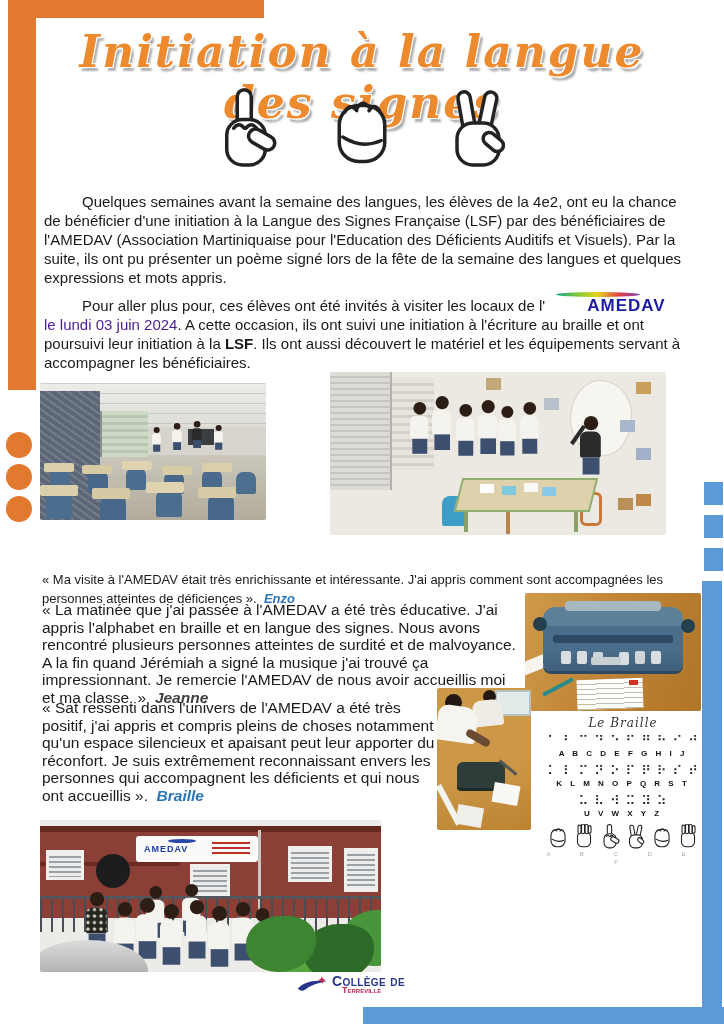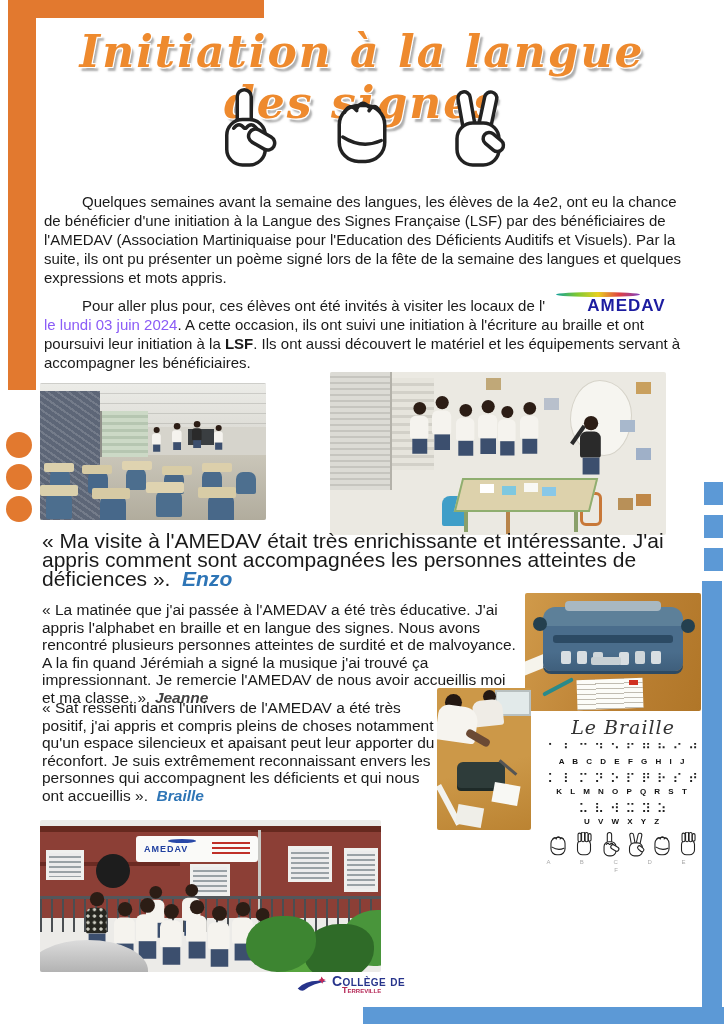--- a/index.html
+++ b/index.html
@@ -18,37 +18,37 @@
 .page-title{position:absolute;left:36px;top:26px;width:652px;text-align:center;
   font-family:"DejaVu Serif",serif;font-style:italic;font-weight:bold;font-size:44px;
   color:#EE8A2E;letter-spacing:2px;
   text-shadow:-1px -1px 0 #fff,1px -1px 0 #fff,-1px 1px 0 #fff,1px 1px 0 #fff,3px 4px 2px rgba(110,110,110,.55)}
 .hero-hands{position:absolute;left:0;top:88px;width:724px;display:flex;justify-content:center;gap:46px;align-items:flex-end}
 .hero-hands svg{height:84px;width:70px}
 
 .para{position:absolute;font-size:15px;line-height:19px}
 .p1{left:44px;top:192px;width:650px;text-indent:38px}
 .p2{left:44px;top:296px;width:652px;text-indent:38px}
-.date-red{color:#8b5cf6}
+.date-red{color:#4c1d95}
 .bold{font-weight:bold}
 .amedav-inline{display:inline-block;position:relative;font-weight:bold;color:#1C1CA0;font-size:17px;letter-spacing:1px}
 .amedav-arc{position:absolute;left:6%;top:-4px;width:72%;height:5px;border-radius:50%;
   background:linear-gradient(90deg,#12a09a,#7ec832,#e8d020,#e04040,#8040c0)}
 
 .temo{position:absolute;font-size:15.5px;line-height:17.6px}
 .temo .author{font-weight:bold;font-style:italic}
 .a-blue{color:#2E75B6}.a-orange{color:#404040}
-.t1{left:42px;top:531px;width:655px;font-size:21px;line-height:19px}
+.t1{left:42px;top:570px;width:655px;font-size:13px;line-height:19px}
 .t2{left:42px;top:601px;width:478px}
 .t3{left:42px;top:699px;width:396px}
 .t4{left:385px;top:880px;width:322px}
 .temo-heading{position:absolute;left:42px;top:521px;font-size:16px;text-decoration:underline;color:#111}
 
 .braille-chart{position:absolute;left:540px;top:714px;width:166px;text-align:center;color:#222}
-.script-title{font-family:"DejaVu Serif",serif;font-style:italic;font-size:19px;letter-spacing:1px;color:#333;margin:2px 0 4px}
+.script-title{font-family:"DejaVu Serif",serif;font-style:italic;font-size:12px;letter-spacing:1px;color:#333;margin:2px 0 4px}
 .braille-cells{font-family:"DejaVu Sans",sans-serif;font-size:13px;line-height:14px;letter-spacing:1px}
 .braille-letters{font-size:8px;font-weight:bold;letter-spacing:3px;line-height:11px;margin-bottom:5px;color:#111}
 .hands-row{display:flex;justify-content:center;gap:4px;margin-top:3px}
 .hands-row svg{height:26px;width:22px}
 .hands-letters{font-size:6px;color:#aaa;letter-spacing:14px;line-height:8px}
 
 .photo{position:absolute;overflow:hidden;border-radius:2px;background:#ddd}
 .photo div{position:absolute}
 .fig{position:absolute;width:16px;transform:scale(var(--s,1));transform-origin:top left}
 .fig i{display:block;width:11px;height:11px;border-radius:50%;background:#2c1d15}

